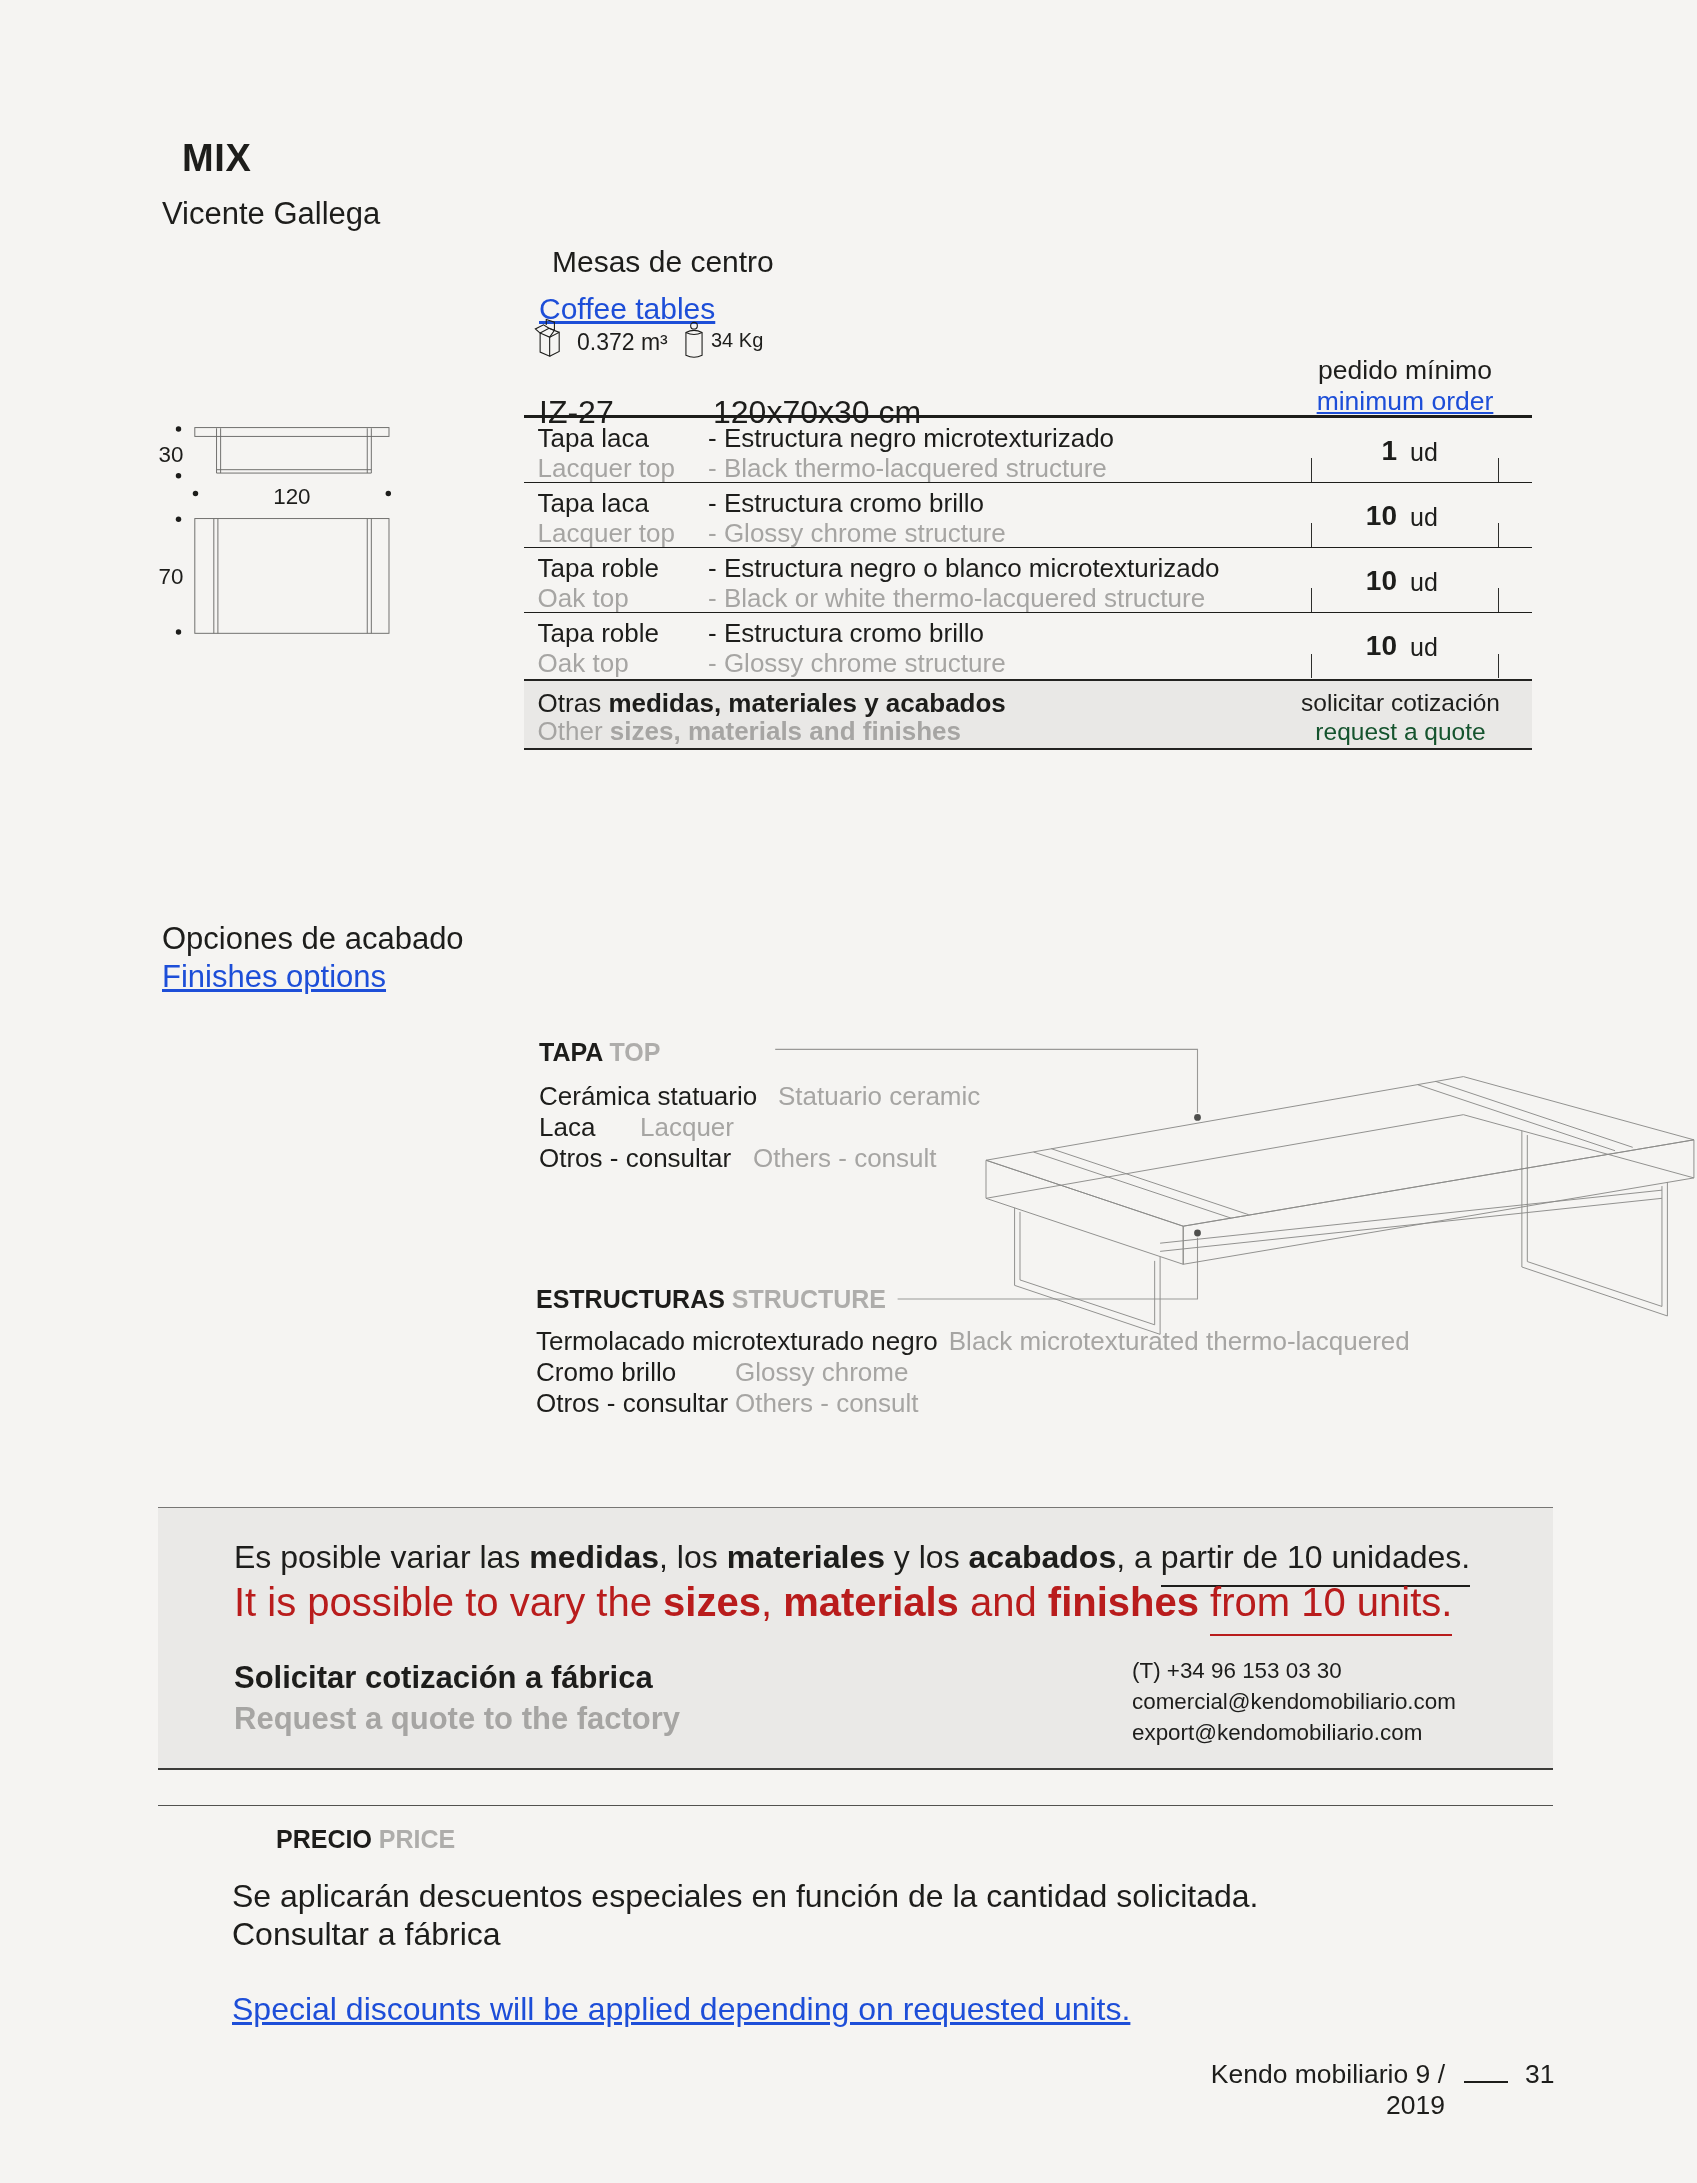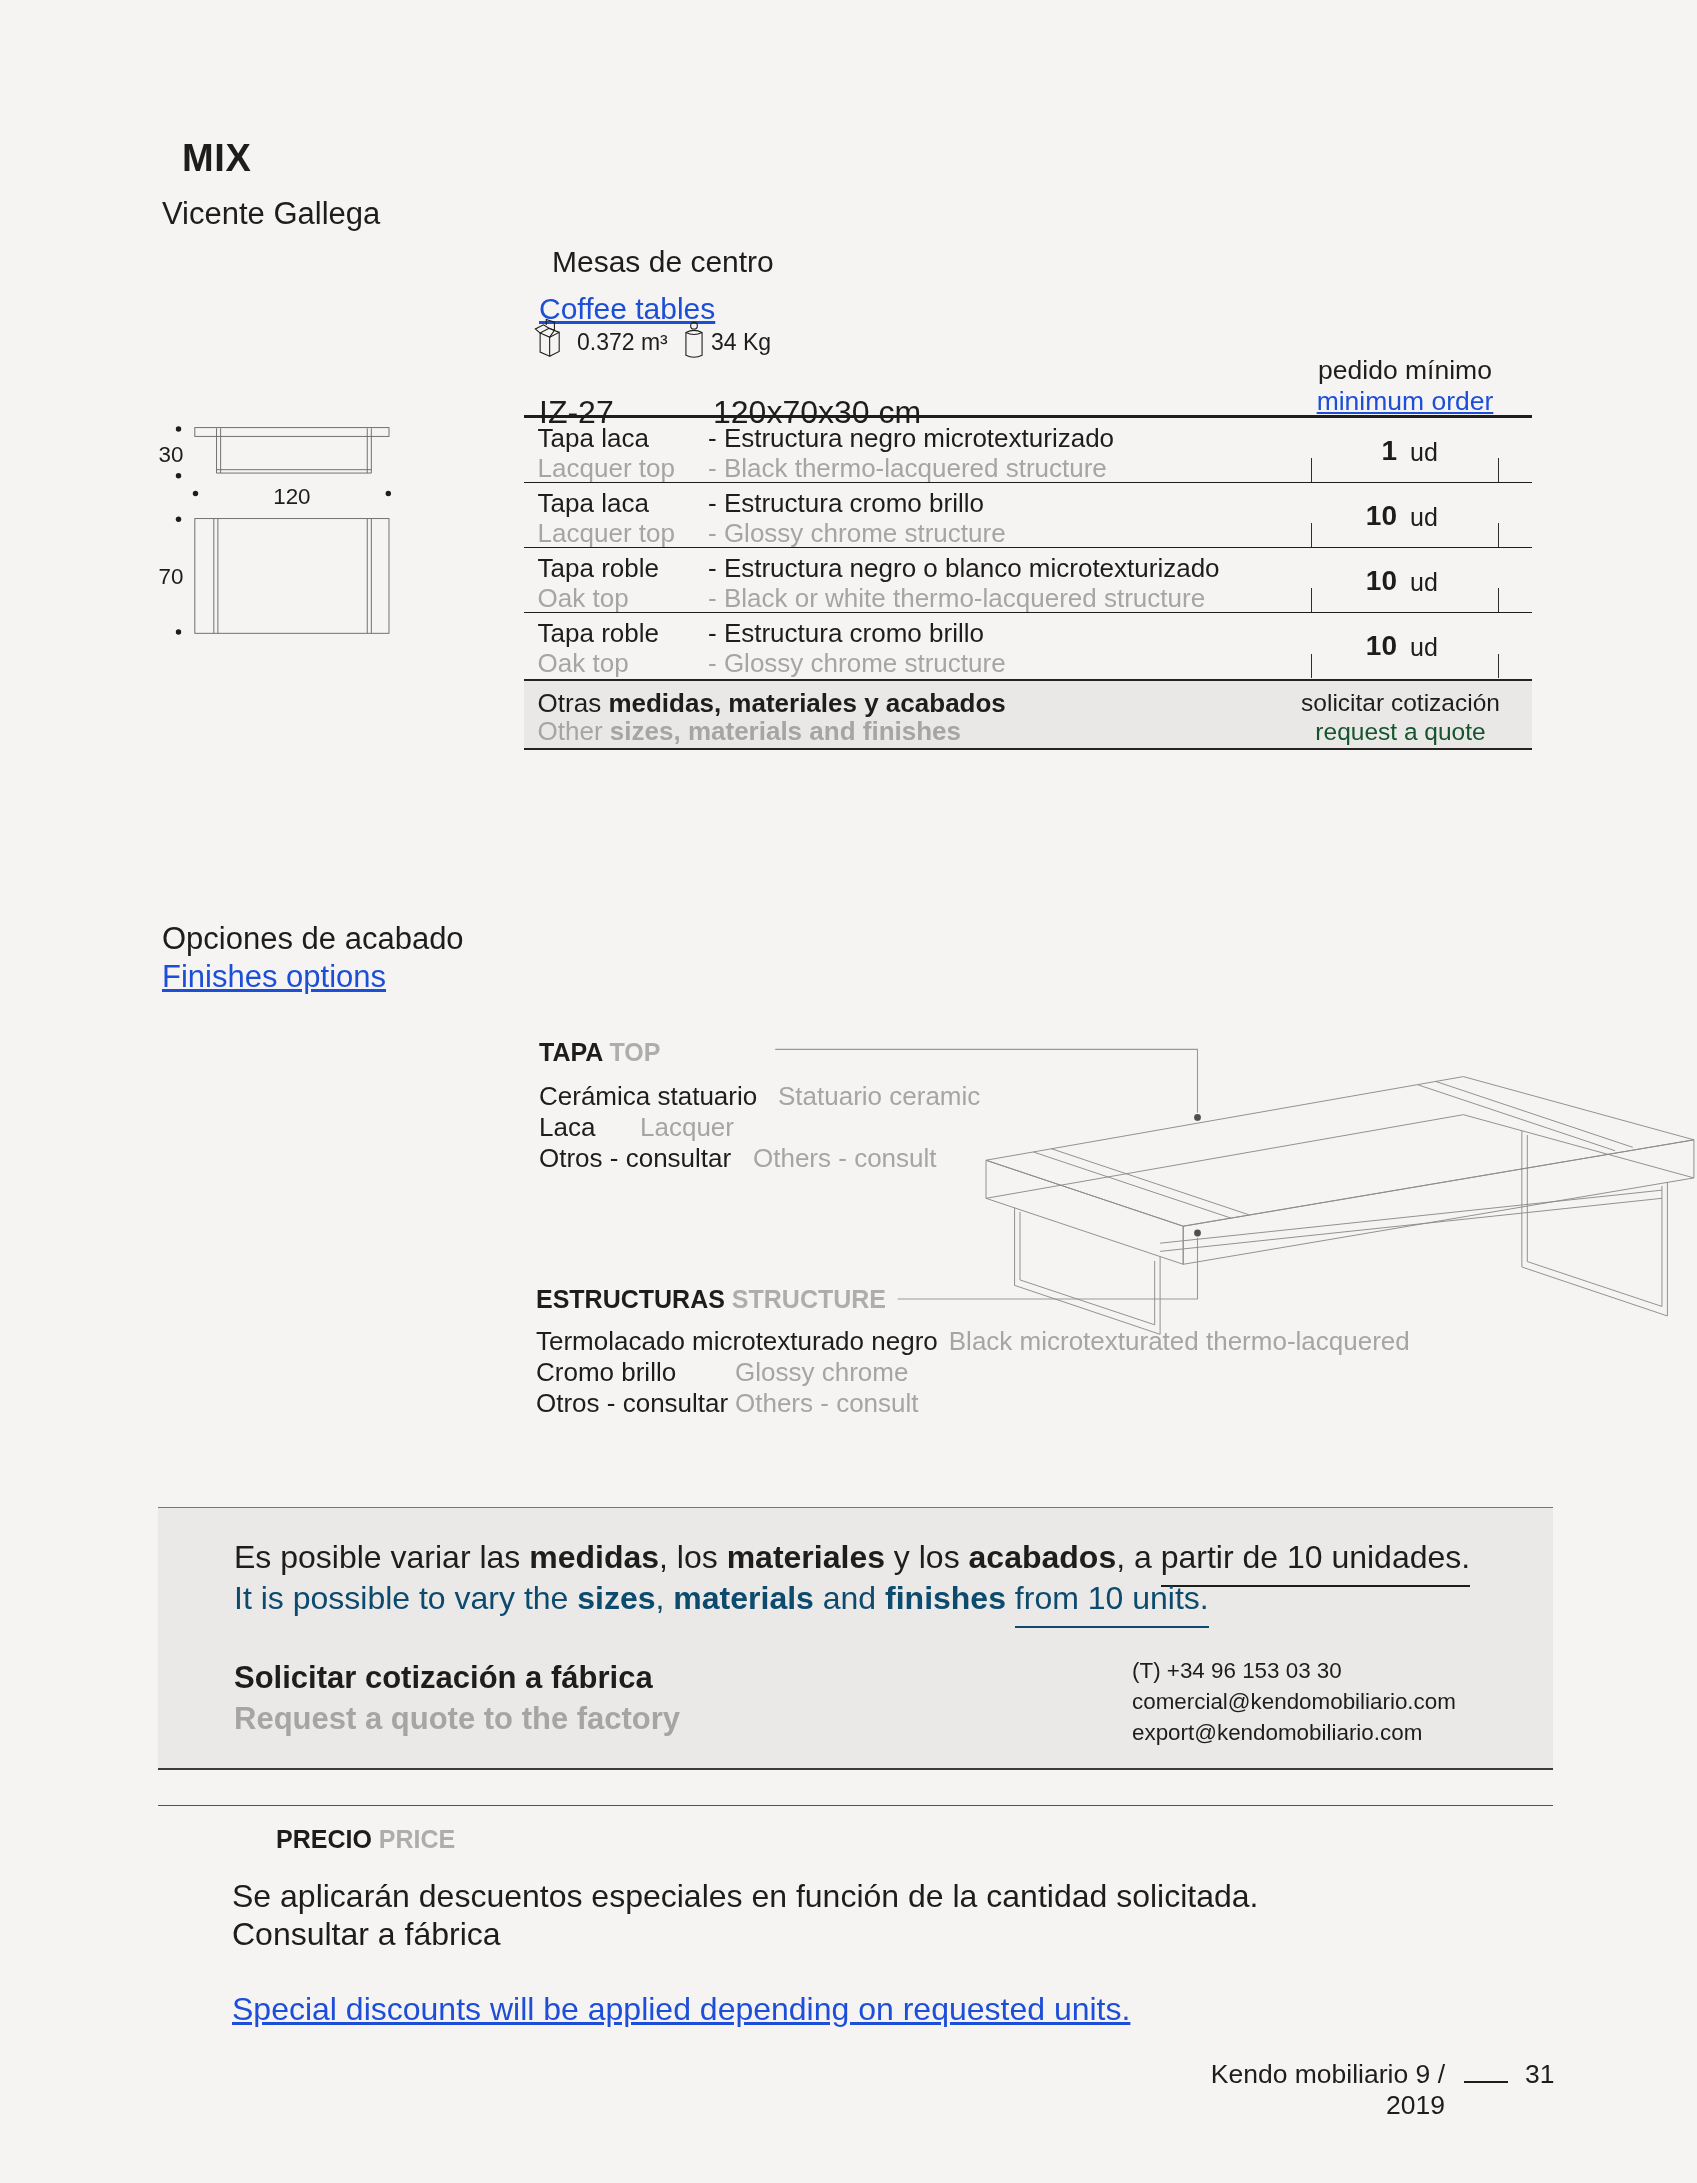--- a/index.html
+++ b/index.html
@@ -13,21 +13,21 @@
   
   .brand-name{left:162px; top:137px; font-size:38px; font-weight:bold; letter-spacing:0.7px;margin-left:20px;}
   .brand-designer{left:162px; top:196px; font-size:31px;}
   .cat-es{left:552px; top:245px; font-size:30px;}
   .cat-en{left:539px; top:292px; font-size:30px;}
 
   
   .icon-box{left:534px; top:318px;}
   .vol-text{left:577px; top:329px; font-size:23px;}
   .icon-weight{left:683px; top:321px;}
-  .weight-text{left:711px; top:329px; font-size:23px;}
+  .weight-text{left:711px; top:329px; font-size:20px;}
 
   
   .model{left:539px; top:394px; font-size:32px;}
   .dims{left:713px; top:394px; font-size:32px;}
 
   
   .minhead{left:1293px; top:355px; width:224px; text-align:center; font-size:26.5px; line-height:31px;}
 
   .topline{left:524px; top:415px; width:1008px; height:2.7px; background:#1d1d1b;}
 
@@ -68,21 +68,21 @@
   .tapa-options .opt:nth-child(2) .en{left:101px;}
   .tapa-options .opt:nth-child(3) .en{left:214px;}
   .estr-options .opt:nth-child(1) .en{position:static; margin-left:11px;}
   .estr-options .opt:nth-child(2) .en{left:199px;}
   .estr-options .opt:nth-child(3) .en{left:199px;}
 
   
   .banner{left:158px; top:1507px; width:1395px; height:263px; background:#eae9e7;
           border-top:1.4px solid #777674; border-bottom:2.7px solid #3c3c3a; box-sizing:border-box;}
   .banner .line-es{position:absolute; left:76px; top:31px; font-size:32px; white-space:nowrap;}
-  .banner .line-en{position:absolute; left:76px; top:72px; font-size:32px; color:#0c4a6e; white-space:nowrap;}
+  .banner .line-en{position:absolute; left:76px; top:72px; font-size:40px; color:#b91c1c; white-space:nowrap;}
   .banner .cta-es{position:absolute; left:76px; top:152px; font-size:31px; font-weight:bold;}
   .banner .cta-en{position:absolute; left:76px; top:193px; font-size:31px; font-weight:bold; color:#a6a5a3;}
   .banner .contact{position:absolute; left:974px; top:147px; font-size:22.4px; line-height:31px;}
 
   
   .price-rule{left:158px; top:1805px; width:1395px; height:1.4px; background:#52524f;}
   .price-label{left:232px; top:1825px; font-size:25px; font-weight:bold;margin-left:44px;}
   .price-label .en{color:#aeadab;}
   .price-t1{left:232px; top:1878px; font-size:32px;}
   .price-t2{left:232px; top:1916px; font-size:32px;}

